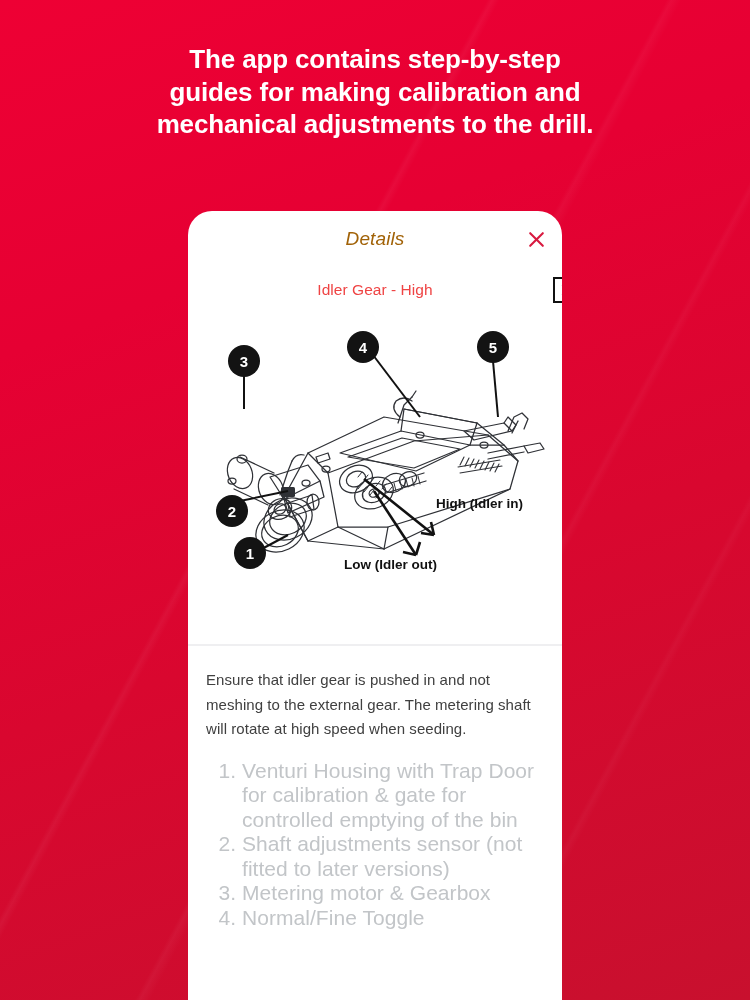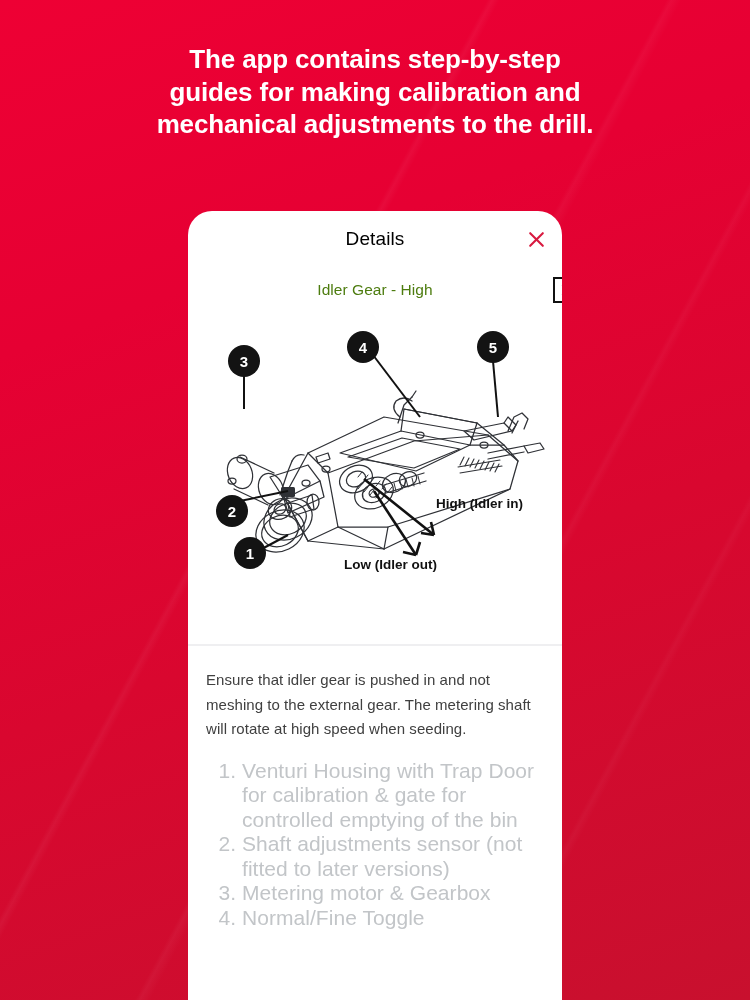--- a/index.html
+++ b/index.html
@@ -52,38 +52,39 @@
     border-radius:24px 24px 0 0;
     overflow:hidden;
   }
 
   .sheet-header {
     position:relative;
     height:56px;
     display:flex; align-items:center; justify-content:center;
   }
   .sheet-title {
-    font-size:19px; color:#000000; font-weight:400;
+    font-size:19px; color:#a16207; font-weight:400;
     letter-spacing:.1px;
+    font-style:italic;
   }
   .close-btn {
     position:absolute; right:10px; top:50%;
     transform:translateY(-50%);
     width:32px; height:32px;
     display:flex; align-items:center; justify-content:center;
     cursor:pointer; background:none; border:none;
   }
 
   .subhead-row {
     position:relative;
     height:46px;
     display:flex; align-items:center; justify-content:center;
   }
   .subhead {
-    font-size:15.5px; color:#4d7c0f; font-weight:400;
+    font-size:15.5px; color:#ef4444; font-weight:400;
     letter-spacing:.05px;
   }
   .next-btn {
     position:absolute;
     right:-17px; top:50%; transform:translateY(-50%);
     width:26px; height:26px;
     border:2.5px solid #111;
     background:#fff;
     display:flex; align-items:center; justify-content:center;
     cursor:pointer;

